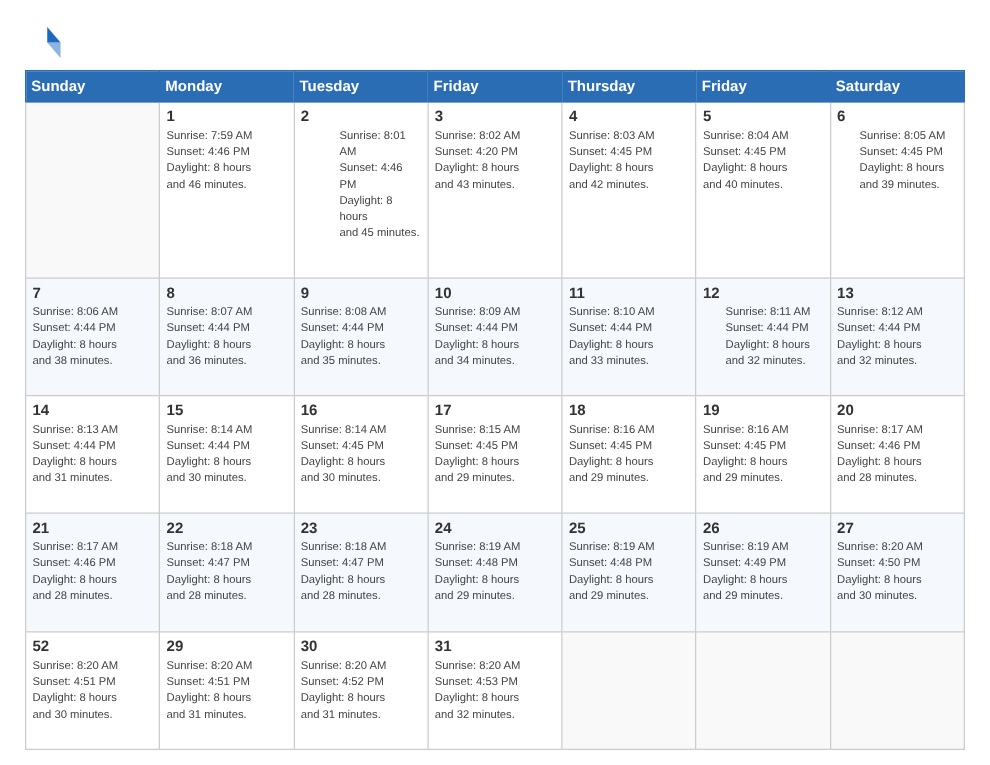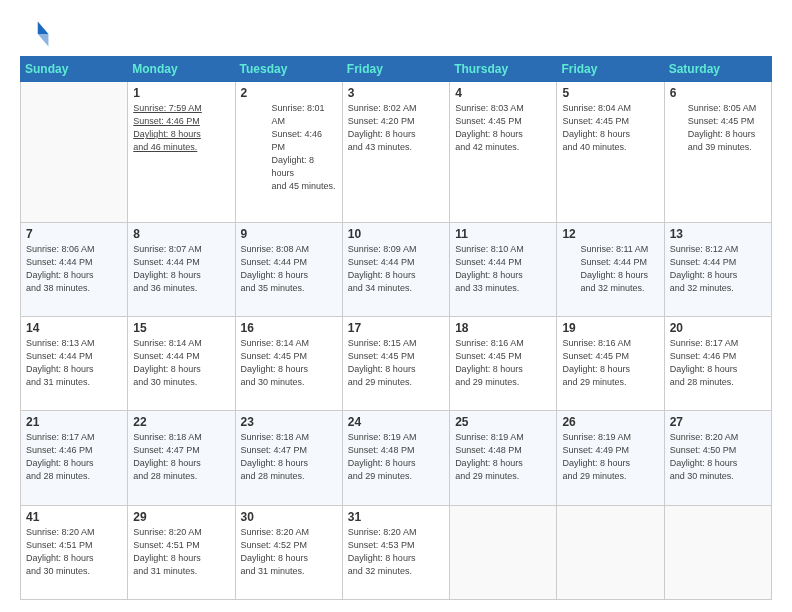--- a/index.html
+++ b/index.html
@@ -55,21 +55,21 @@
     }
     .calendar {
       flex: 1;
       border: 1px solid #ccc;
       border-collapse: collapse;
       width: 100%;
       table-layout: fixed;
     }
     .calendar th {
       background-color: #2a6db5;
-      color: #5eead4;
+      color: #ffffff;
       font-size: 12px;
       font-weight: bold;
       padding: 5px 4px;
       text-align: left;
       border: 1px solid #2a6db5;
     }
     .calendar td {
       border: 1px solid #ccc;
       vertical-align: top;
       padding: 4px 5px;
@@ -128,21 +128,21 @@
           <th>Thursday</th>
           <th>Friday</th>
           <th>Saturday</th>
         </tr>
     </thead>
     <tbody id="calendar-body">
     <tr>
           <td class="empty-cell"></td>
           <td>
             <span class="day-num">1</span>
-            <div class="day-detail" style="white-space: pre-line; text-decoration: underline;">Sunrise: 7:59 AM
+            <div class="day-detail" style="white-space: pre-line;">Sunrise: 7:59 AM
 Sunset: 4:46 PM
 Daylight: 8 hours
 and 46 minutes.</div>
           </td>
           <td>
             <span class="day-num">2</span>
             <div class="day-detail" style="white-space: pre-line; margin-left: 31px;">Sunrise: 8:01 AM
 Sunset: 4:46 PM
 Daylight: 8 hours
 and 45 minutes.</div>
@@ -324,21 +324,21 @@
           <td>
             <span class="day-num">27</span>
             <div class="day-detail" style="white-space: pre-line;">Sunrise: 8:20 AM
 Sunset: 4:50 PM
 Daylight: 8 hours
 and 30 minutes.</div>
           </td>
         </tr>
         <tr>
           <td>
-            <span class="day-num">41</span>
+            <span class="day-num">52</span>
             <div class="day-detail" style="white-space: pre-line;">Sunrise: 8:20 AM
 Sunset: 4:51 PM
 Daylight: 8 hours
 and 30 minutes.</div>
           </td>
           <td>
             <span class="day-num">29</span>
             <div class="day-detail" style="white-space: pre-line;">Sunrise: 8:20 AM
 Sunset: 4:51 PM
 Daylight: 8 hours

